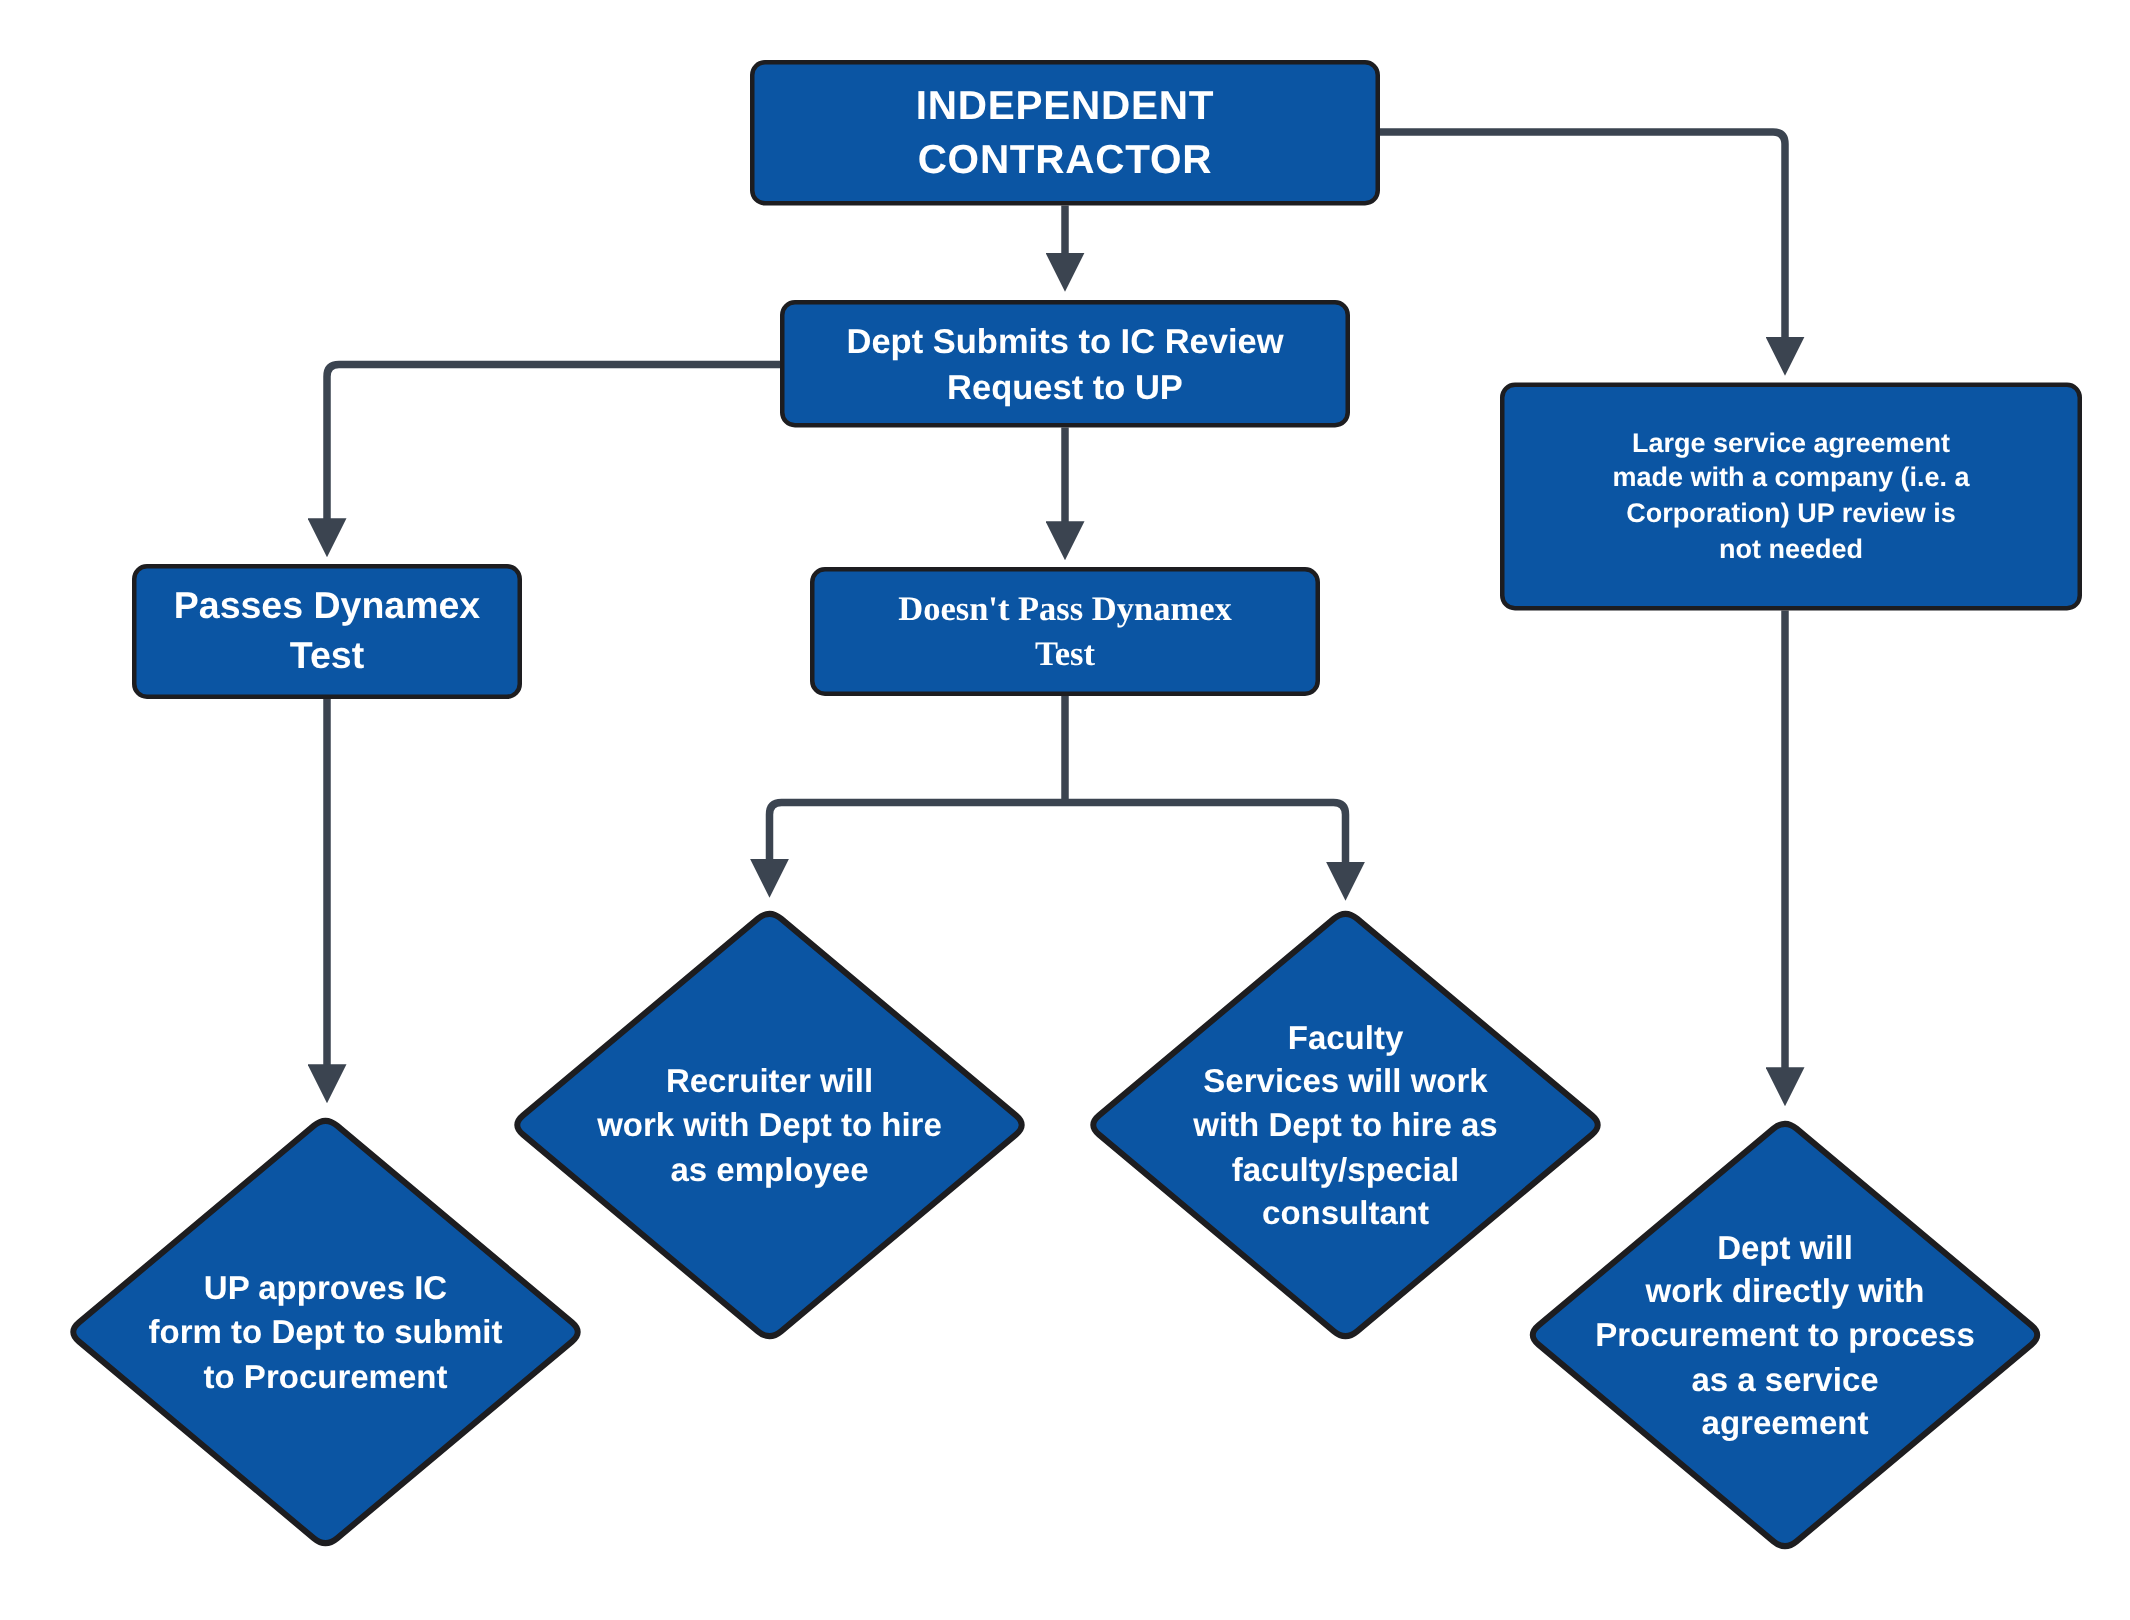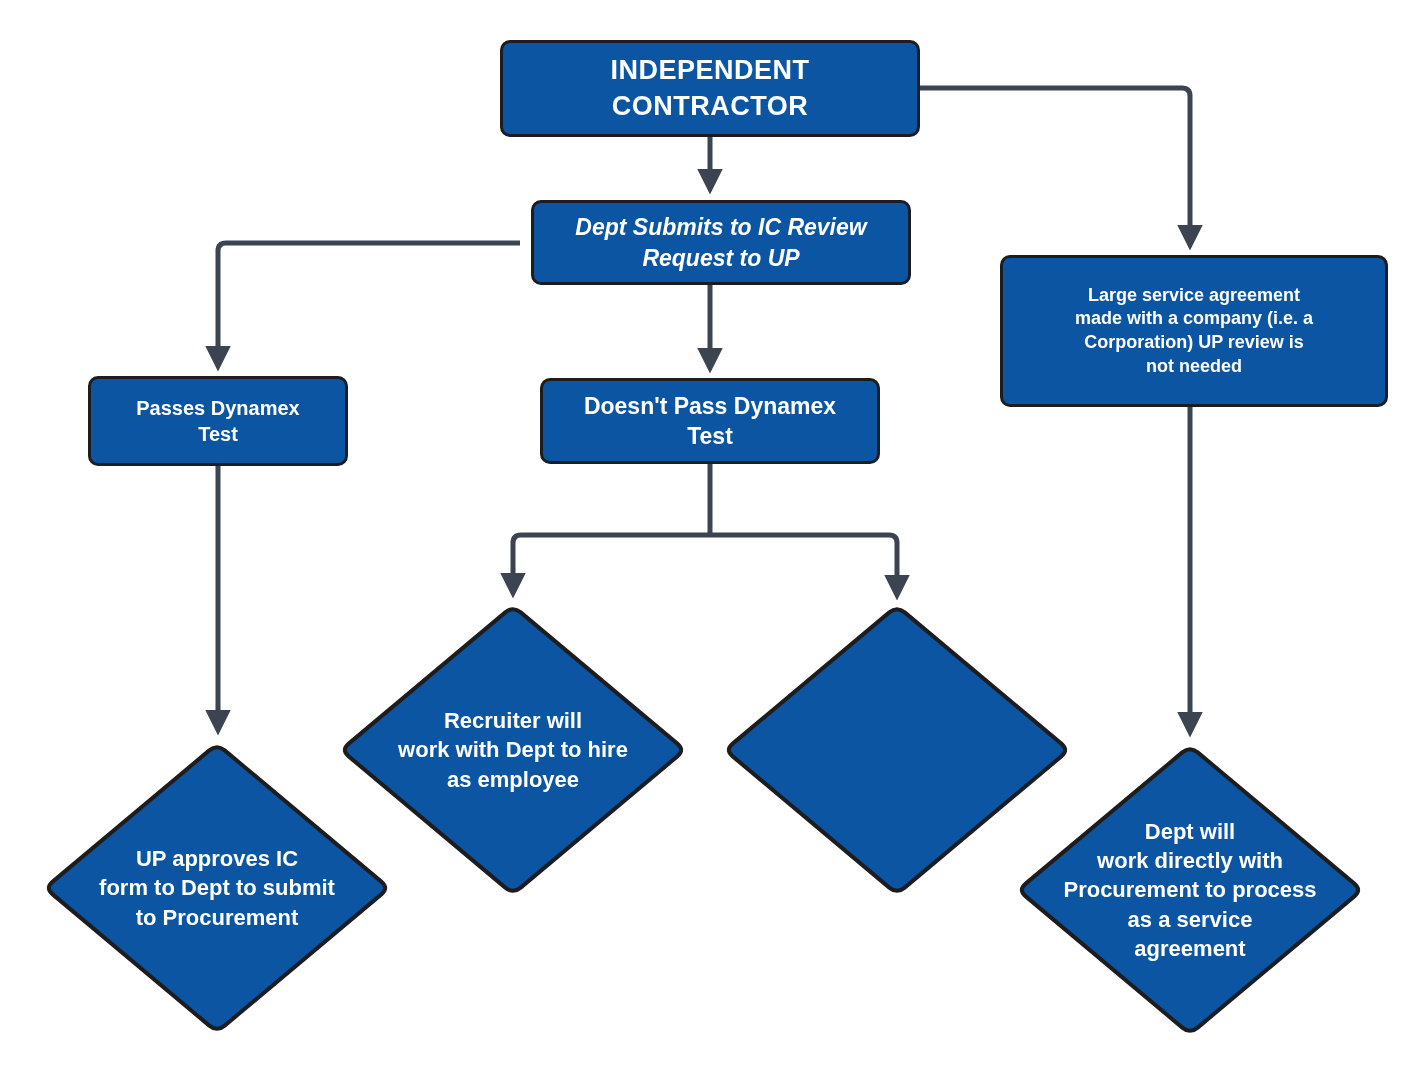--- a/index.html
+++ b/index.html
@@ -65,23 +65,23 @@
     fill: var(--node-fill);
     stroke: var(--node-border);
     stroke-width: 4;
   }
   .diamond-node .node-label {
     position: relative;
     z-index: 1;
     font-size: 22px;
   }
   #node-ic   { left: 500px; top: 40px;  width: 420px; height: 97px;  font-size: 27px; letter-spacing: 0.5px; }
-  #node-dept { left: 531px; top: 200px; width: 380px; height: 85px;  font-size: 23px; font-style: italic; }
-  #node-passes { left: 88px; top: 376px; width: 260px; height: 90px; font-size: 20px; }
-  #node-doesnt { left: 540px; top: 378px; width: 340px; height: 86px; font-size: 23px; }
+  #node-dept { left: 520px; top: 200px; width: 380px; height: 85px;  font-size: 23px; }
+  #node-passes { left: 88px; top: 376px; width: 260px; height: 90px; font-size: 25px; }
+  #node-doesnt { left: 540px; top: 378px; width: 340px; height: 86px; font-size: 23px; font-family: Liberation Serif, serif; }
   #node-large  { left: 1000px; top: 255px; width: 388px; height: 152px; font-size: 18px; }
   #node-up-approves { left: 41px;   top: 740px; }
   #node-recruiter   { left: 337px;  top: 602px; }
   #node-faculty     { left: 721px;  top: 602px; }
   #node-dept-proc   { left: 1014px; top: 742px; }
 </style>
 </head>
 <body>
 
 <div class="canvas">
@@ -145,20 +145,25 @@
     </svg>
     <div class="node-label">UP approves IC
 form to Dept to submit
 to Procurement</div>
   </div>
 
   <div class="node diamond-node" id="node-faculty">
     <svg viewBox="0 0 352 296">
       <path class="diamond-shape" d="M183.7 10.4 L340.3 141.6 Q348 148 340.3 154.4 L183.7 285.6 Q176 292 168.3 285.6 L11.7 154.4 Q4 148 11.7 141.6 L168.3 10.4 Q176 4 183.7 10.4 Z"></path>
     </svg>
+    <div class="node-label">Faculty
+Services will work
+with Dept to hire as
+faculty/special
+consultant</div>
   </div>
 
   <div class="node diamond-node" id="node-dept-proc">
     <svg viewBox="0 0 352 296">
       <path class="diamond-shape" d="M183.7 10.4 L340.3 141.6 Q348 148 340.3 154.4 L183.7 285.6 Q176 292 168.3 285.6 L11.7 154.4 Q4 148 11.7 141.6 L168.3 10.4 Q176 4 183.7 10.4 Z"></path>
     </svg>
     <div class="node-label">Dept will
 work directly with
 Procurement to process
 as a service

